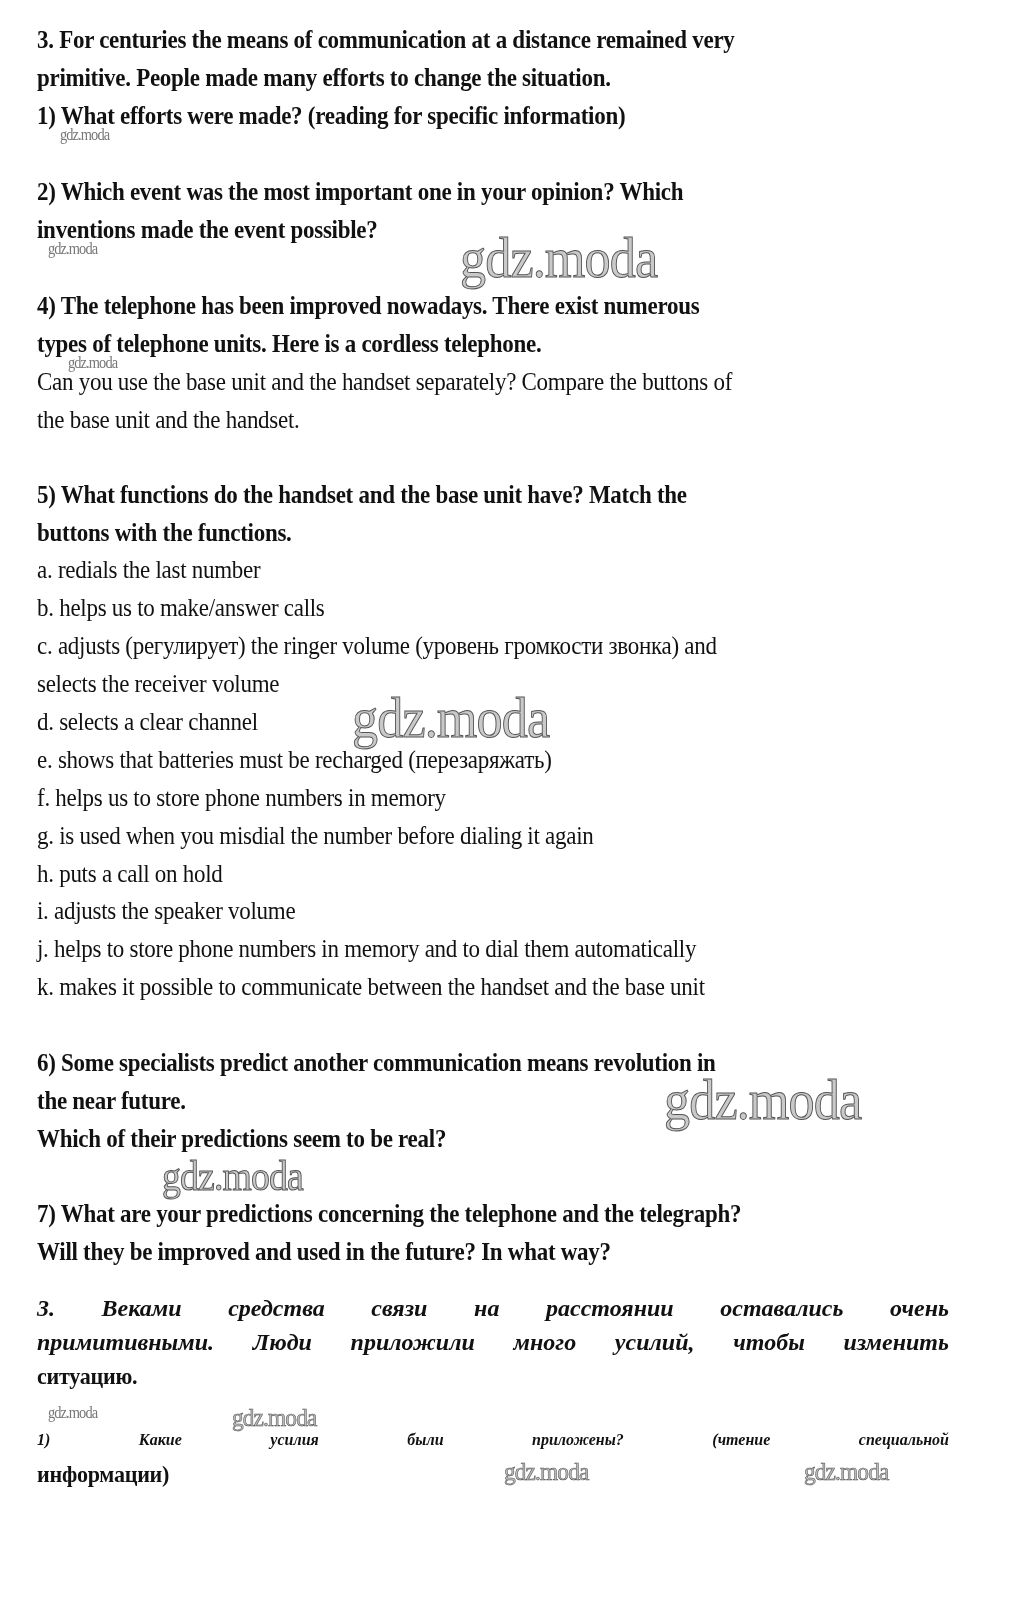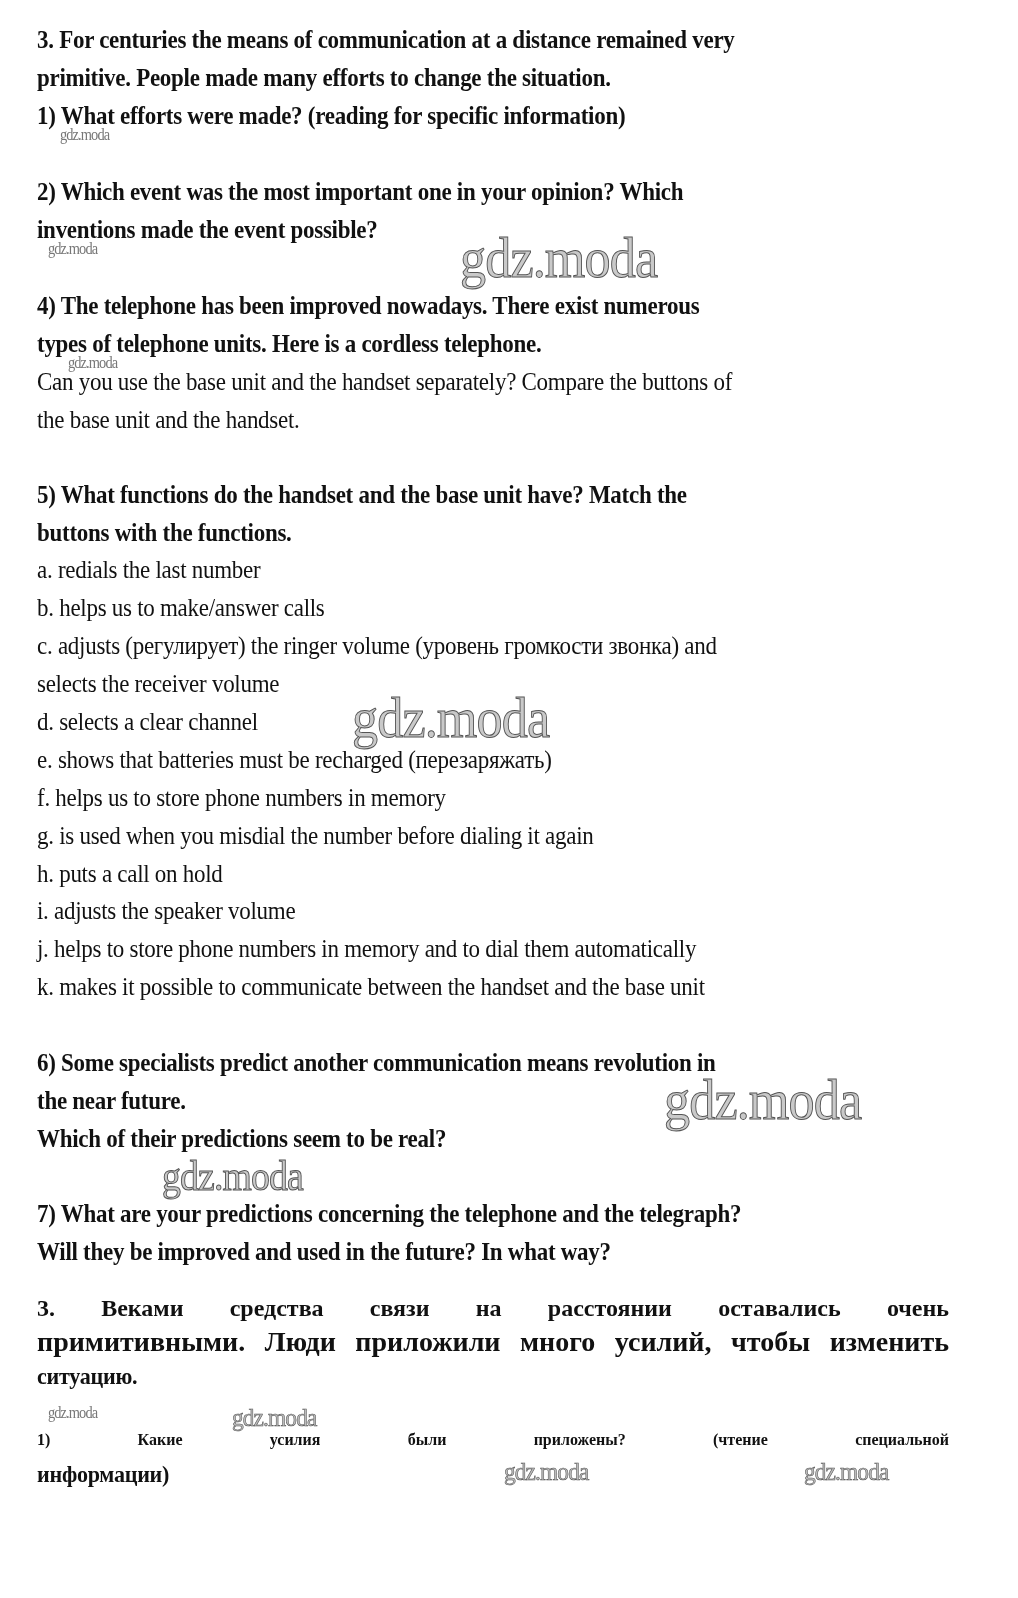--- a/index.html
+++ b/index.html
@@ -3,21 +3,21 @@
 <meta charset="utf-8">
 <style>
   html, body { margin: 0; padding: 0; background: #ffffff; }
   body { width: 1018px; height: 1598px; position: relative; overflow: hidden;
          font-family: "Liberation Serif", "DejaVu Serif", serif; color: #111; }
   .page { position: absolute; left: 37px; top: 0; width: 912px; }
   .line { position: absolute; left: 0; white-space: nowrap; font-size: 25px; line-height: 38px;
           letter-spacing: -0.3px; transform-origin: left center; }
   .b { font-weight: bold; transform: scaleX(0.92); }
   .n { font-weight: normal; transform: scaleX(0.92); }
-  .just { white-space: normal; text-align: justify; text-align-last: justify; width: 912px; transform: none; letter-spacing: 0; }
+  .just { white-space: normal; text-align: justify; text-align-last: justify; width: 912px; transform: none; letter-spacing: 0; font-style: italic; }
   .wm { position: absolute; font-family: "Liberation Serif", "DejaVu Serif", serif; color: #c9c9c9;
         -webkit-text-stroke: 1px #555; font-weight: normal; white-space: nowrap; letter-spacing: -1px;
         transform: scaleX(0.9); transform-origin: left center; }
   .wm-big { font-size: 58px; line-height: 60px; }
   .wm-mid { font-size: 42px; line-height: 44px; }
   .wm-small { font-size: 26px; line-height: 28px; color: #bcbcbc; -webkit-text-stroke: 0.6px #555; }
   .wm-tiny { font-size: 16px; line-height: 18px; color: #777; -webkit-text-stroke: 0; }
 </style>
 </head>
 <body>
@@ -53,21 +53,21 @@
   <div class="line n" style="top:968px">k. makes it possible to communicate between the handset and the base unit</div>
 
   <div class="line b" style="top:1044px">6) Some specialists predict another communication means revolution in</div>
   <div class="line b" style="top:1082px">the near future.</div>
   <div class="line b" style="top:1120px">Which of their predictions seem to be real?</div>
 
   <div class="line b" style="top:1195px">7) What are your predictions concerning the telephone and the telegraph?</div>
   <div class="line b" style="top:1233px">Will they be improved and used in the future? In what way?</div>
 
   <div class="line b just" style="top:1291px; line-height:34px; font-size:24px">3. Веками средства связи на расстоянии оставались очень</div>
-  <div class="line b just" style="top:1325px; line-height:34px; font-size:28px">примитивными. Люди приложили много усилий, чтобы изменить</div>
+  <div class="line b just" style="top:1325px; line-height:34px; font-size:24px">примитивными. Люди приложили много усилий, чтобы изменить</div>
   <div class="line b" style="top:1359px; line-height:34px; font-size:24px">ситуацию.</div>
 
   <div class="line b just" style="top:1423px; line-height:34px; font-size:16px">1) Какие усилия были приложены? (чтение специальной</div>
   <div class="line b" style="top:1457px; line-height:34px; font-size:24px">информации)</div>
 </div>
 
 <div class="wm wm-tiny" style="left:60px; top:126px">gdz.moda</div>
 <div class="wm wm-tiny" style="left:48px; top:240px">gdz.moda</div>
 <div class="wm wm-big" style="left:460px; top:228px">gdz.moda</div>
 <div class="wm wm-tiny" style="left:68px; top:354px">gdz.moda</div>

